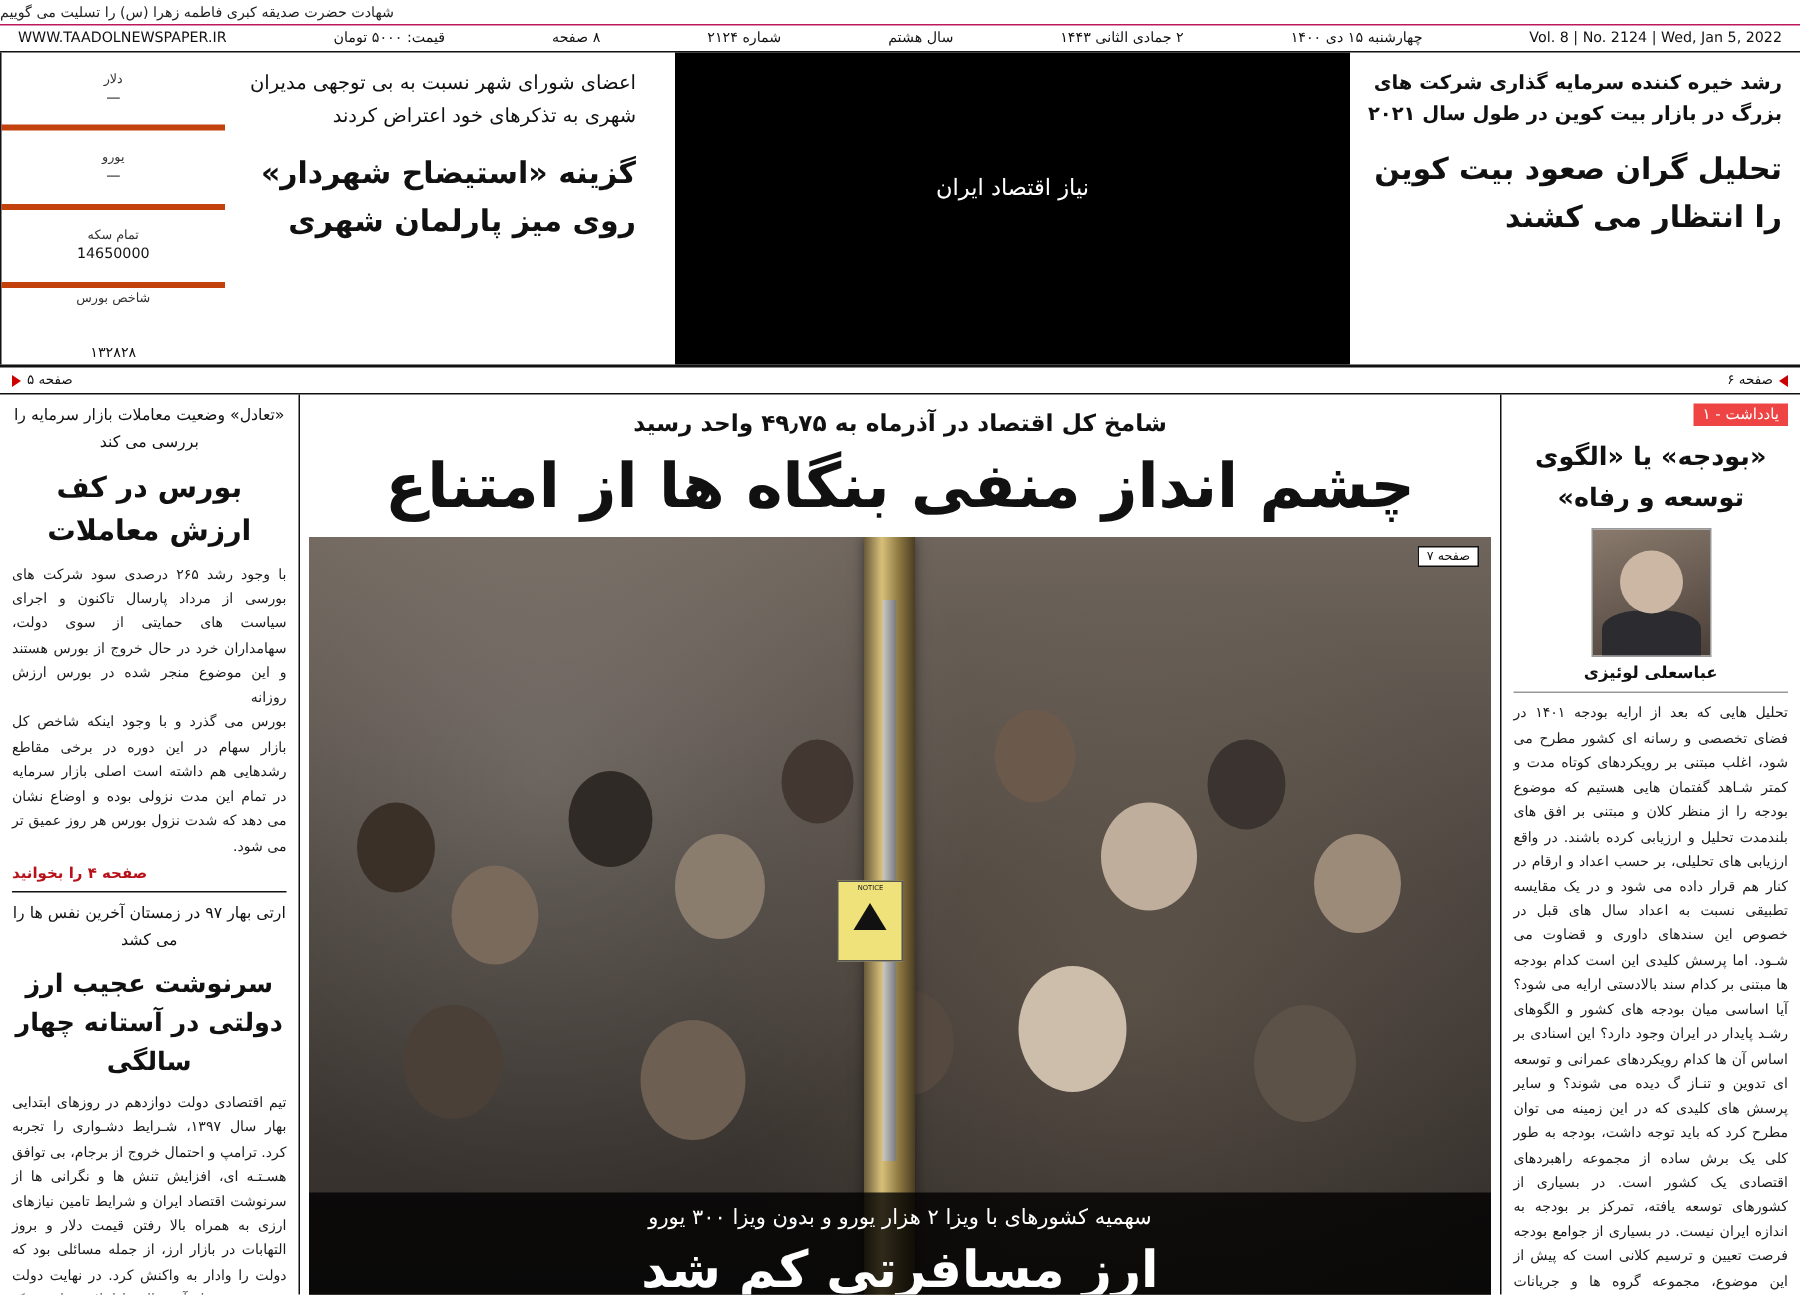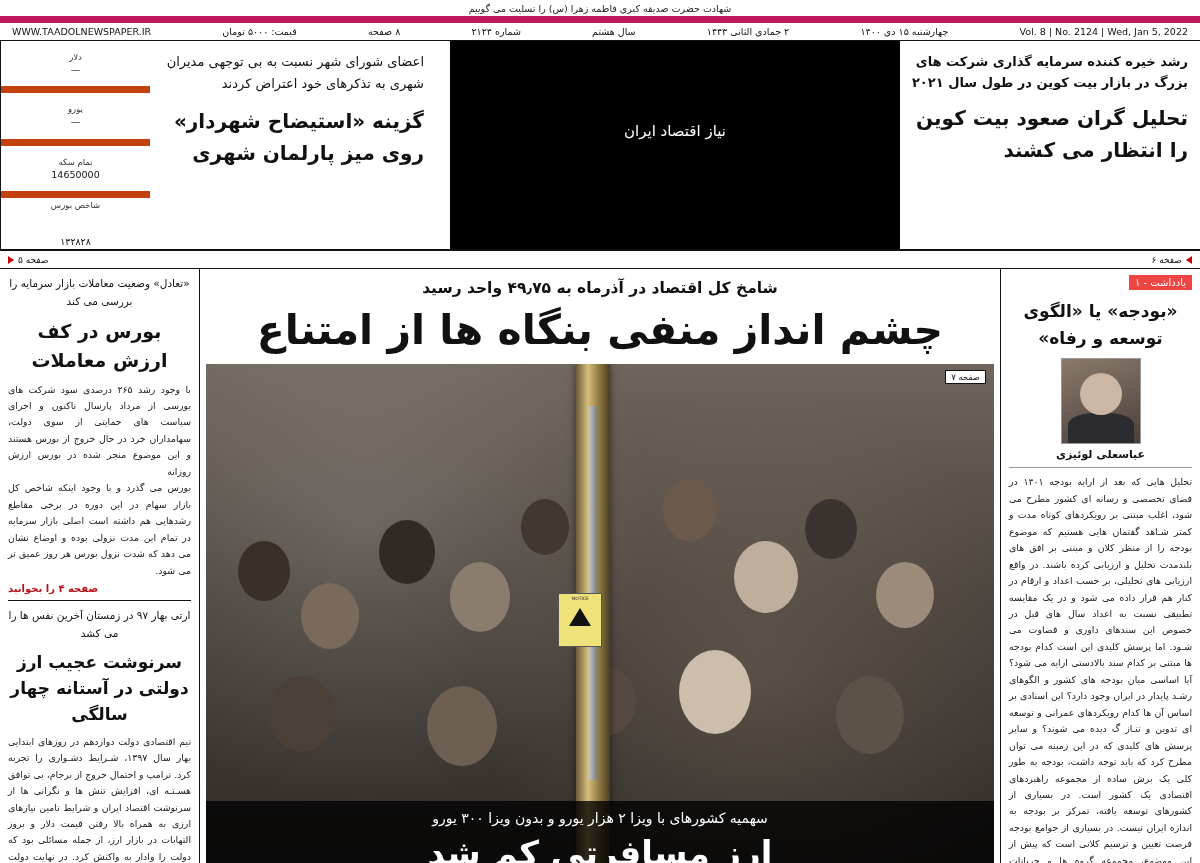--- a/index.html
+++ b/index.html
@@ -5,36 +5,36 @@
   html,body{margin:0;padding:0;}
   body{
     width:1200px;height:863px;background:#ffffff;
     font-family:"DejaVu Sans","Liberation Sans",sans-serif;
     color:#111;overflow:hidden;position:relative;
   }
   .page{width:1200px;height:863px;position:relative;box-sizing:border-box;}
 
   
   .topstrip{
-    height:16px;display:flex;align-items:center;justify-content:center;
-    font-size:9.5px;color:#222;border-bottom:7px solid #be185d;
+    height:16px;display:flex;align-items:center;justify-content:flex-end;
+    font-size:9.5px;color:#222;border-bottom:1px solid #be185d;
   }
   
   .masthead{
     display:flex;flex-direction:row;height:210px;border-bottom:2px solid #111;
     box-sizing:border-box;
   }
   
   .meta-left{
     width:150px;border-left:1px solid #111;box-sizing:border-box;
     display:flex;flex-direction:column;font-size:8.5px;
   }
   .meta-cell{
     flex:1;display:flex;flex-direction:column;align-items:center;justify-content:center;
-    border-bottom:7px solid #c2410c;padding:2px;
+    border-bottom:4px solid #c2410c;padding:2px;
   }
   .meta-cell:last-child{border-bottom:none;gap:24px;}
   .meta-cell .lbl{font-size:8.5px;color:#333;}
   .meta-cell .val{font-size:9.5px;color:#111;margin-top:2px;direction:ltr;}
 
   .left-heads{
     width:300px;padding:10px 12px 4px 10px;box-sizing:border-box;text-align:right;
     display:flex;flex-direction:column;
   }
   .left-heads .kicker{font-size:13px;line-height:1.65;color:#111;font-weight:bold;}

